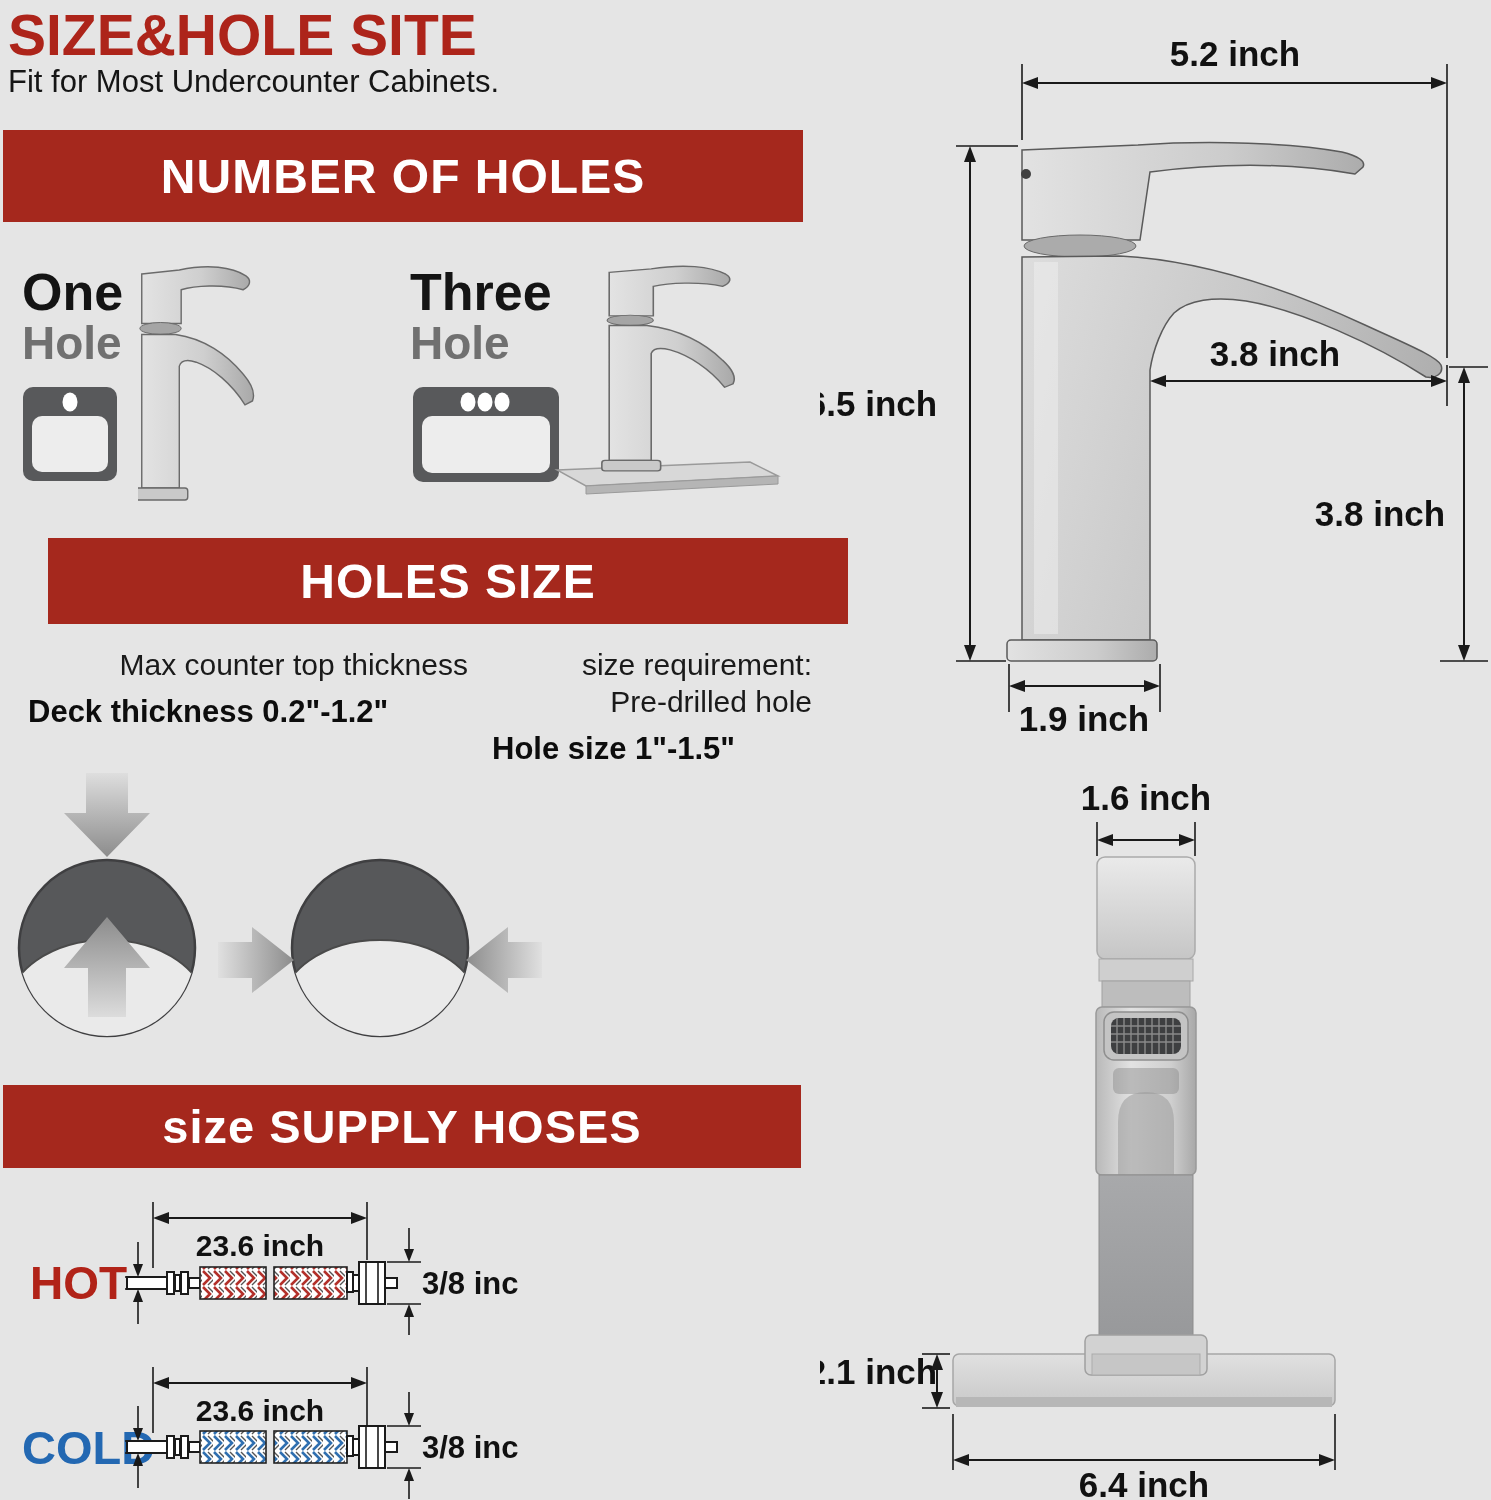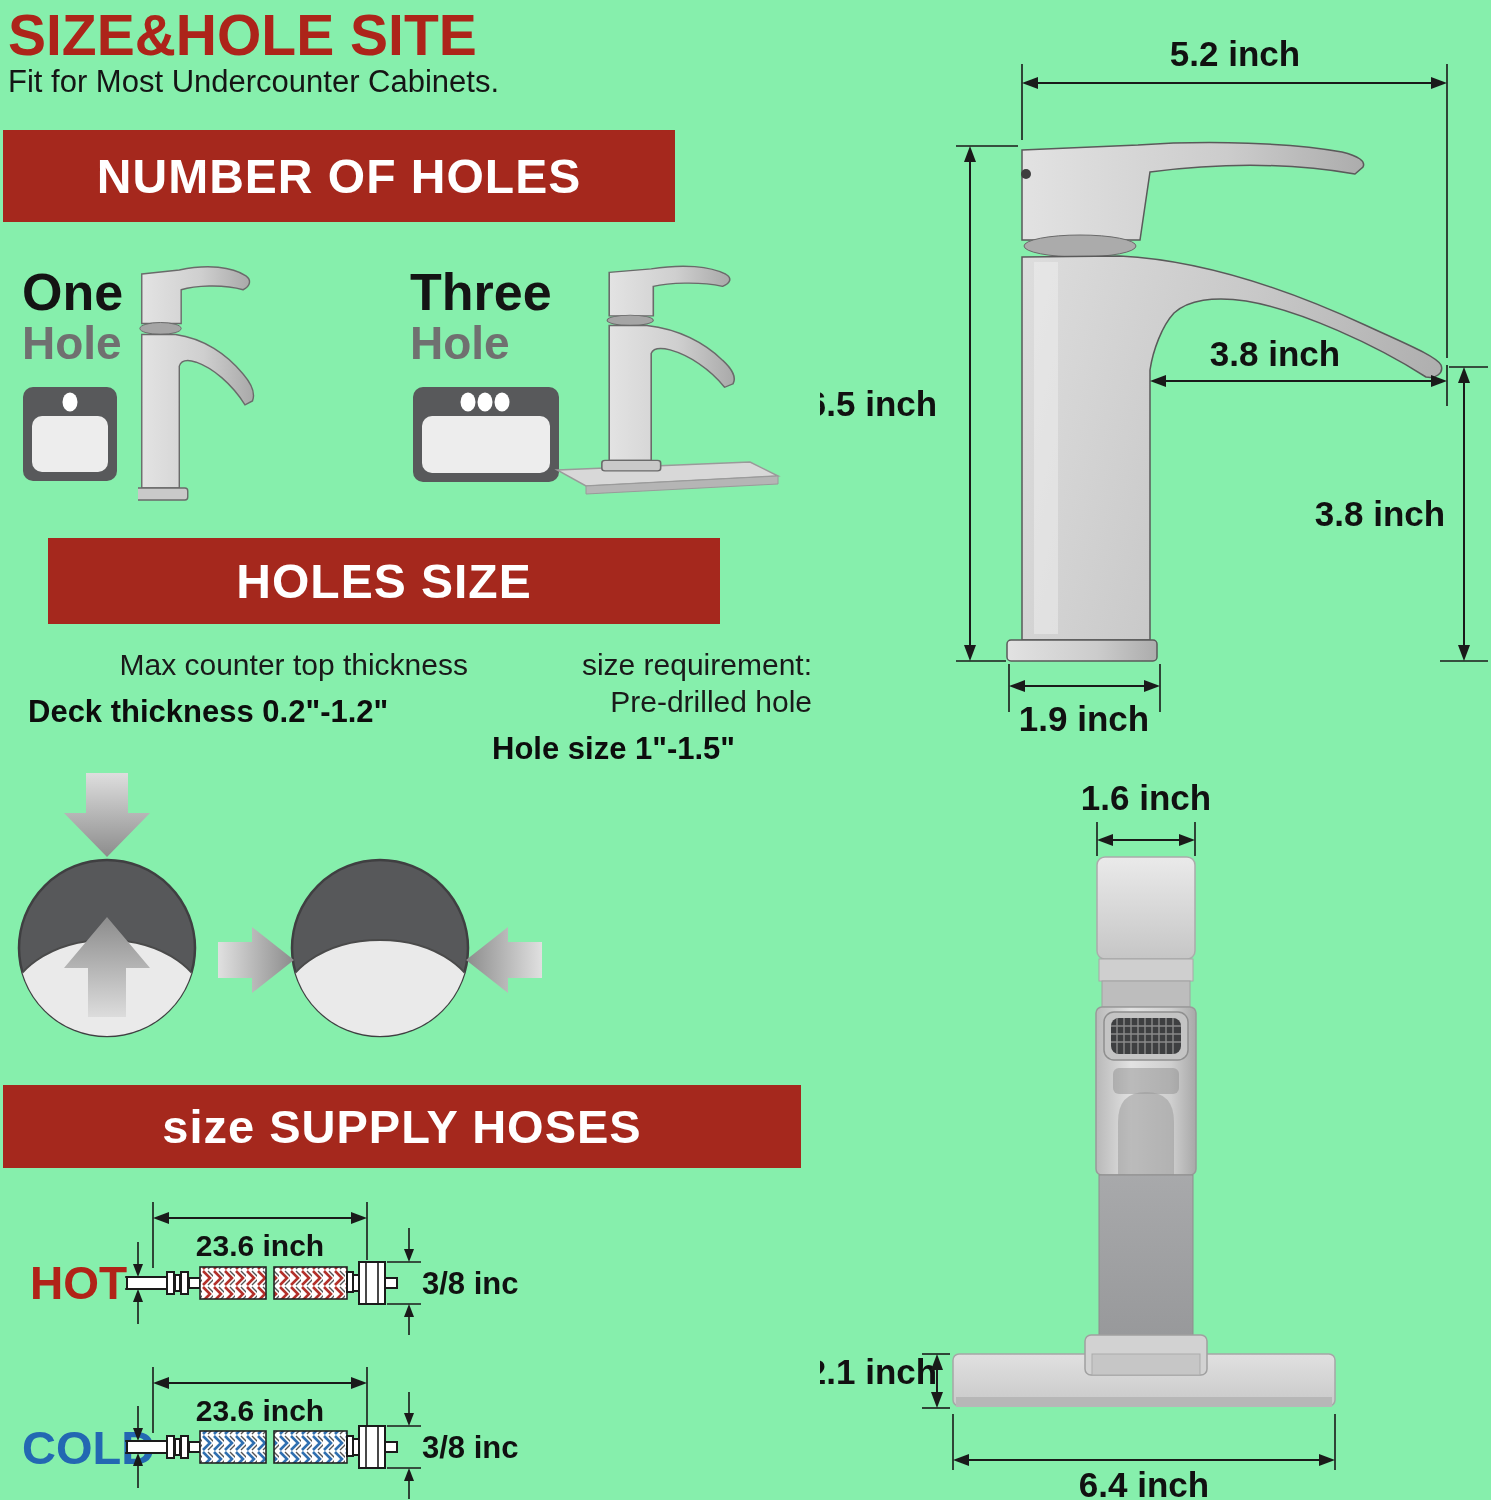--- a/index.html
+++ b/index.html
@@ -1,21 +1,21 @@
 <!DOCTYPE html>
 <html><head>
 <meta charset="utf-8">
 <style>
   html,body{margin:0;padding:0;background:#fff;}
-  .page{position:relative;width:1491px;height:1500px;background:#86efac;overflow:hidden;
+  .page{position:relative;width:1491px;height:1500px;background:#e5e5e5;overflow:hidden;
         font-family:"Liberation Sans",sans-serif;color:#111;}
   .abs{position:absolute;}
   .title{left:8px;top:2px;font-size:57px;font-weight:bold;color:#AD241A;letter-spacing:0px;white-space:nowrap;}
   .subtitle{left:8px;top:64px;font-size:31px;color:#151515;white-space:nowrap;}
-  .banner{left:3px;width:672px;background:#A5281D;color:#ffffff;font-weight:bold;
+  .banner{left:3px;width:800px;background:#A5281D;color:#ffffff;font-weight:bold;
           display:flex;align-items:center;justify-content:center;letter-spacing:1px;white-space:nowrap;}
   .banner1{top:130px;height:92px;font-size:48px;}
   .banner2{top:538px;height:86px;font-size:48px;margin-left:45px;}
   .banner3{top:1085px;height:83px;font-size:47px;width:798px;}
   .hole-name{font-size:52px;font-weight:bold;color:#141414;line-height:1;}
   .hole-sub{font-size:46px;font-weight:bold;color:#707070;line-height:1;}
   .spec-line{font-size:30px;color:#1a1a1a;line-height:37px;text-align:right;}
   .spec-value{font-size:31px;font-weight:bold;color:#0d0d0d;margin-top:11px;white-space:nowrap;}
   .hot-label{left:30px;top:1256px;font-size:46px;font-weight:bold;color:#B12318;}
   .cold-label{left:22px;top:1420px;font-size:47px;font-weight:bold;color:#2368B2;}

